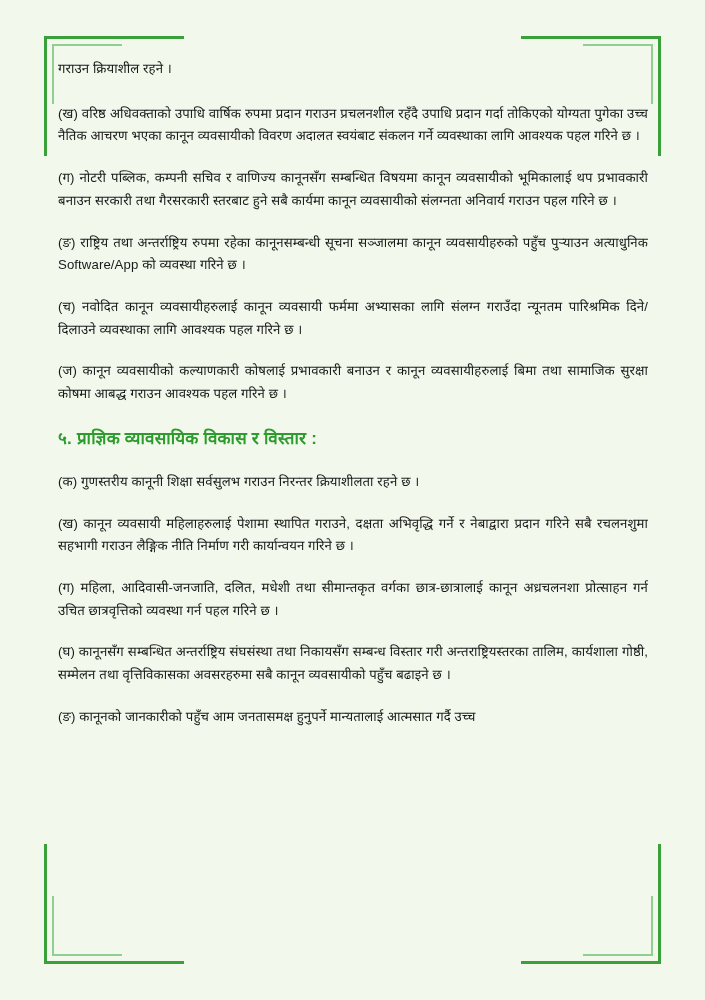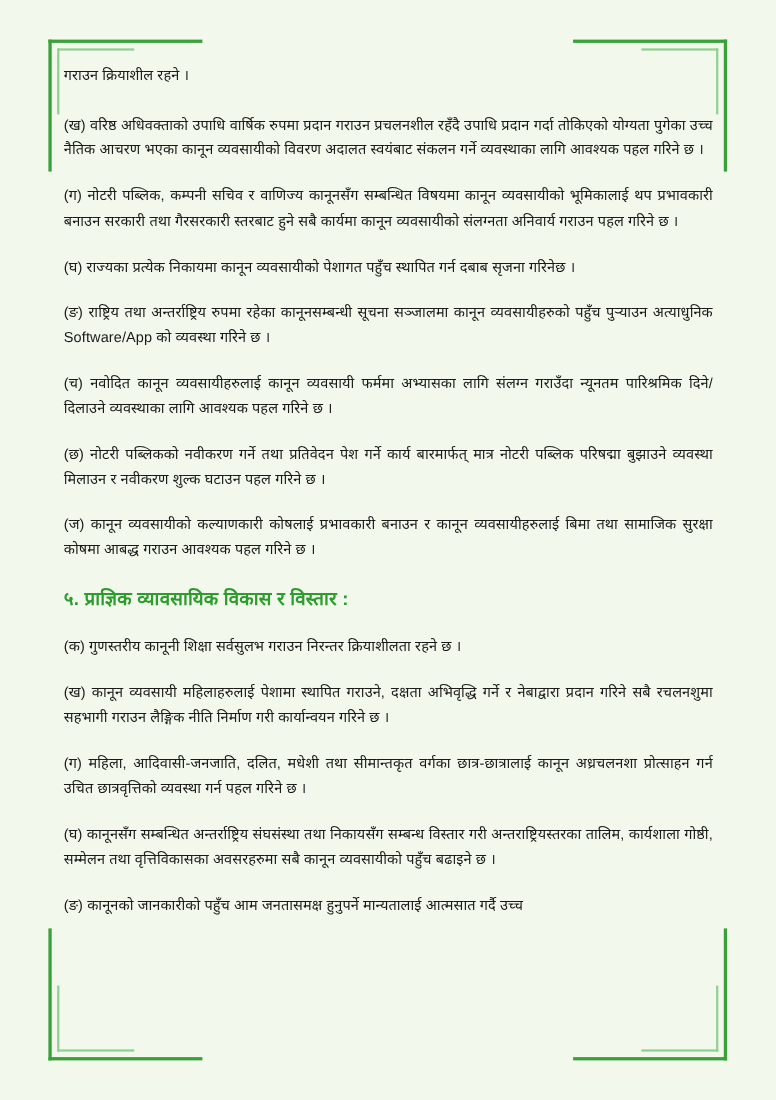--- a/index.html
+++ b/index.html
@@ -118,24 +118,22 @@
     <span class="edge2 c2-br-h"></span>
     <span class="edge2 c2-br-v"></span>
   </div>
 
   <div class="content">
 
     <p class="para first">गराउन क्रियाशील रहने ।</p>
 
     <p class="para body-para">(ख) वरिष्ठ अधिवक्ताको उपाधि वार्षिक रुपमा प्रदान गराउन प्रचलनशील रहँदै उपाधि प्रदान गर्दा तोकिएको योग्यता पुगेका उच्च नैतिक आचरण भएका कानून व्यवसायीको विवरण अदालत स्वयंबाट संकलन गर्ने व्यवस्थाका लागि आवश्यक पहल गरिने छ ।</p>
     <p class="para body-para">(ग) नोटरी पब्लिक, कम्पनी सचिव र वाणिज्य कानूनसँग सम्बन्धित विषयमा कानून व्यवसायीको भूमिकालाई थप प्रभावकारी बनाउन सरकारी तथा गैरसरकारी स्तरबाट हुने सबै कार्यमा कानून व्यवसायीको संलग्नता अनिवार्य गराउन पहल गरिने छ ।</p>
-    <p class="para body-para">(घ) राज्यका प्रत्येक निकायमा कानून व्यवसायीको पेशागत पहुँच स्थापित गर्न दबाब सृजना गरिनेछ ।</p>
     <p class="para body-para">(ङ) राष्ट्रिय तथा अन्तर्राष्ट्रिय रुपमा रहेका कानूनसम्बन्धी सूचना सञ्जालमा कानून व्यवसायीहरुको पहुँच पुऱ्याउन अत्याधुनिक Software/App को व्यवस्था गरिने छ ।</p>
     <p class="para body-para">(च) नवोदित कानून व्यवसायीहरुलाई कानून व्यवसायी फर्ममा अभ्यासका लागि संलग्न गराउँदा न्यूनतम पारिश्रमिक दिने/दिलाउने व्यवस्थाका लागि आवश्यक पहल गरिने छ ।</p>
-    <p class="para body-para">(छ) नोटरी पब्लिकको नवीकरण गर्ने तथा प्रतिवेदन पेश गर्ने कार्य बारमार्फत् मात्र नोटरी पब्लिक परिषद्मा बुझाउने व्यवस्था मिलाउन र नवीकरण शुल्क घटाउन पहल गरिने छ ।</p>
     <p class="para body-para">(ज) कानून व्यवसायीको कल्याणकारी कोषलाई प्रभावकारी बनाउन र कानून व्यवसायीहरुलाई बिमा तथा सामाजिक सुरक्षा कोषमा आबद्ध गराउन आवश्यक पहल गरिने छ ।</p>
 
     <h2 class="heading">५. प्राज्ञिक व्यावसायिक विकास र विस्तार :</h2>
 
     <p class="para body-para">(क) गुणस्तरीय कानूनी शिक्षा सर्वसुलभ गराउन निरन्तर क्रियाशीलता रहने छ ।</p>
     <p class="para body-para">(ख) कानून व्यवसायी महिलाहरुलाई पेशामा स्थापित गराउने, दक्षता अभिवृद्धि गर्ने र नेबाद्वारा प्रदान गरिने सबै रचलनशुमा सहभागी गराउन लैङ्गिक नीति निर्माण गरी कार्यान्वयन गरिने छ ।</p>
     <p class="para body-para">(ग) महिला, आदिवासी-जनजाति, दलित, मधेशी तथा सीमान्तकृत वर्गका छात्र-छात्रालाई कानून अध्रचलनशा प्रोत्साहन गर्न उचित छात्रवृत्तिको व्यवस्था गर्न पहल गरिने छ ।</p>
     <p class="para body-para">(घ) कानूनसँग सम्बन्धित अन्तर्राष्ट्रिय संघसंस्था तथा निकायसँग सम्बन्ध विस्तार गरी अन्तराष्ट्रियस्तरका तालिम, कार्यशाला गोष्ठी, सम्मेलन तथा वृत्तिविकासका अवसरहरुमा सबै कानून व्यवसायीको पहुँच बढाइने छ ।</p>
     <p class="para body-para">(ङ) कानूनको जानकारीको पहुँच आम जनतासमक्ष हुनुपर्ने मान्यतालाई आत्मसात गर्दै उच्च</p>
 

